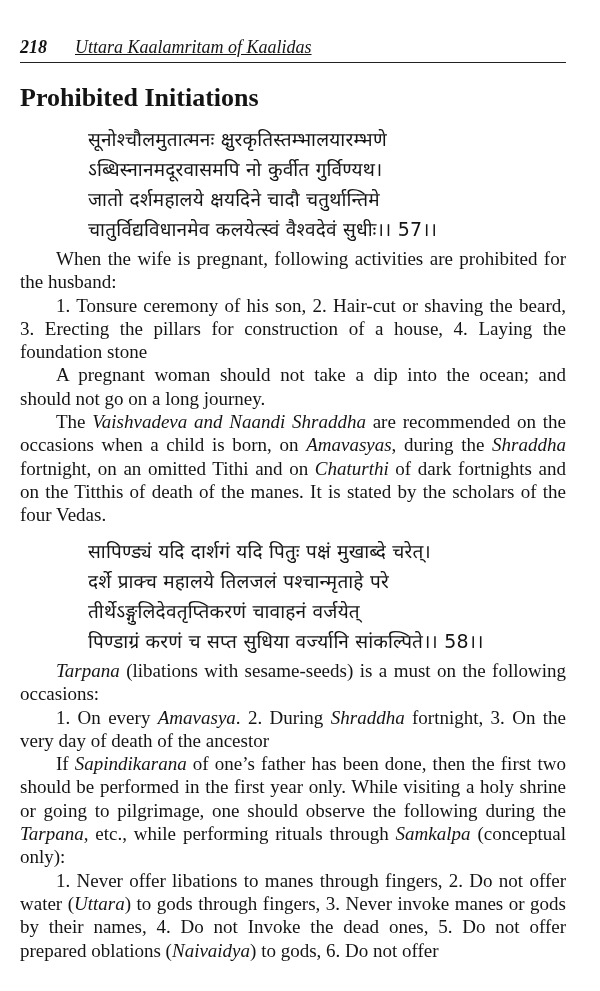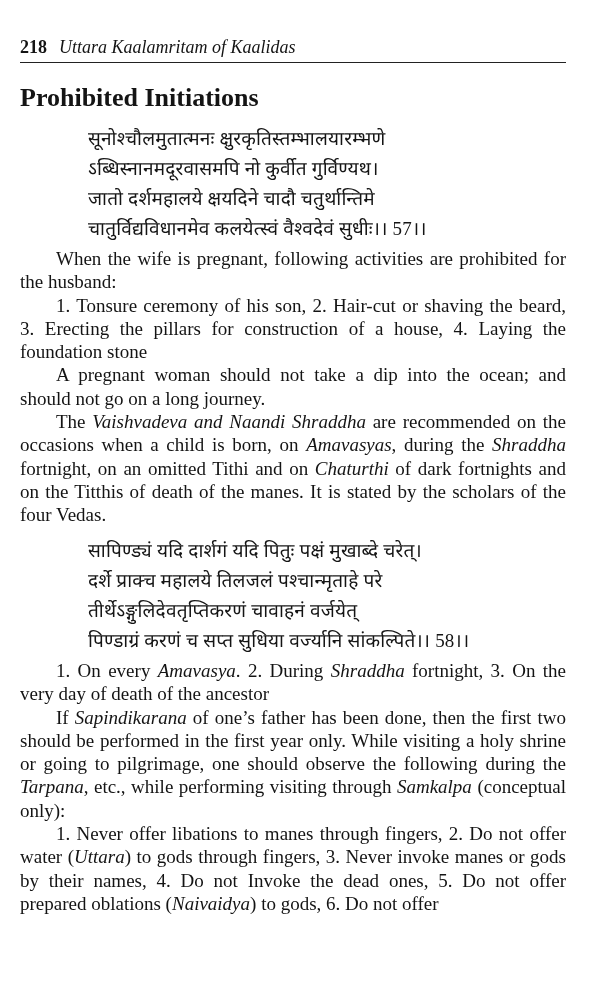--- a/index.html
+++ b/index.html
@@ -1,24 +1,24 @@
 <!DOCTYPE html>
 <html><head>
 <meta charset="utf-8">
 <style>
   html, body { margin: 0; padding: 0; background: #ffffff; }
   body { width: 600px; height: 991px; overflow: hidden; position: relative; color: #141414; }
   .page { position: absolute; left: 20px; top: 0; width: 546px; }
   .running-head { position: absolute; top: 36px; left: 0; width: 546px; height: 22px; font-family: "Liberation Serif", serif; font-size: 18px; line-height: 22px; }
-  .running-head .pno { font-weight: bold; margin-right: 12px; }
-  .running-head .ttl { font-style: italic; }
+  .running-head .pno { font-weight: bold; margin-right: 28px; font-style: italic; }
+  .running-head .ttl { font-style: italic; text-decoration: underline; }
   .rule { position: absolute; top: 62px; left: 0; width: 546px; height: 0; border-top: 1.5px solid #222; }
   .section-title { position: absolute; top: 84px; left: 0; font-family: "Liberation Serif", serif; font-weight: bold; font-size: 26px; line-height: 28px; margin: 0; }
   .verse { position: absolute; left: 68px; font-family: "DejaVu Sans", sans-serif; font-size: 19px; line-height: 30px; white-space: nowrap; letter-spacing: 0.2px; }
-  .verse .vline { display: block; height: 30px; font-family: Liberation Serif, serif; }
+  .verse .vline { display: block; height: 30px; }
   .verse1 { top: 124px; }
   .verse2 { top: 536px; }
   .body { position: absolute; left: 0; width: 546px; font-family: "Liberation Serif", serif; font-size: 19px; line-height: 23.3px; text-align: justify; }
   .body p { margin: 0; text-indent: 36px; }
   .body1 { top: 247px; }
   .body2 { top: 659px; }
   i { font-style: italic; }
 </style>
 </head>
 <body>
@@ -47,18 +47,19 @@
   </div>
 
   <div class="verse verse2">
     <span class="vline">सापिण्ड्यं यदि दार्शगं यदि पितुः पक्षं मुखाब्दे चरेत्।</span>
     <span class="vline">दर्शे प्राक्च महालये तिलजलं पश्चान्मृताहे परे</span>
     <span class="vline">तीर्थेऽङ्गुलिदेवतृप्तिकरणं चावाहनं वर्जयेत्</span>
     <span class="vline">पिण्डाग्रं करणं च सप्त सुधिया वर्ज्यानि सांकल्पिते।। 58।।</span>
   </div>
 
   <div class="body body2">
+    <p><i>Tarpana</i><span> (libations with sesame-seeds) is a must on the following occasions:</span></p>
     <p><span>1. On every </span><i>Amavasya</i><span>. 2. During </span><i>Shraddha</i><span> fortnight, 3. On the very day of death of the ancestor</span></p>
-    <p><span>If </span><i>Sapindikarana</i><span> of one’s father has been done, then the first two should be performed in the first year only. While visiting a holy shrine or going to pilgrimage, one should observe the following during the </span><i>Tarpana</i><span>, etc., while performing visiting through </span><i>Samkalpa</i><span> (conceptual only):</span></p>
+    <p><span>If </span><i>Sapindikarana</i><span> of one’s father has been done, then the first two should be performed in the first year only. While visiting a holy shrine or going to pilgrimage, one should observe the following during the </span><i>Tarpana</i><span>, etc., while performing rituals through </span><i>Samkalpa</i><span> (conceptual only):</span></p>
     <p><span>1. Never offer libations to manes through fingers, 2. Do not offer water (</span><i>Uttara</i><span>) to gods through fingers, 3. Never invoke manes or gods by their names, 4. Do not Invoke the dead ones, 5. Do not offer prepared oblations (</span><i>Naivaidya</i><span>) to gods, 6. Do not offer</span></p>
   </div>
 
 </div>
 
 </body></html>

